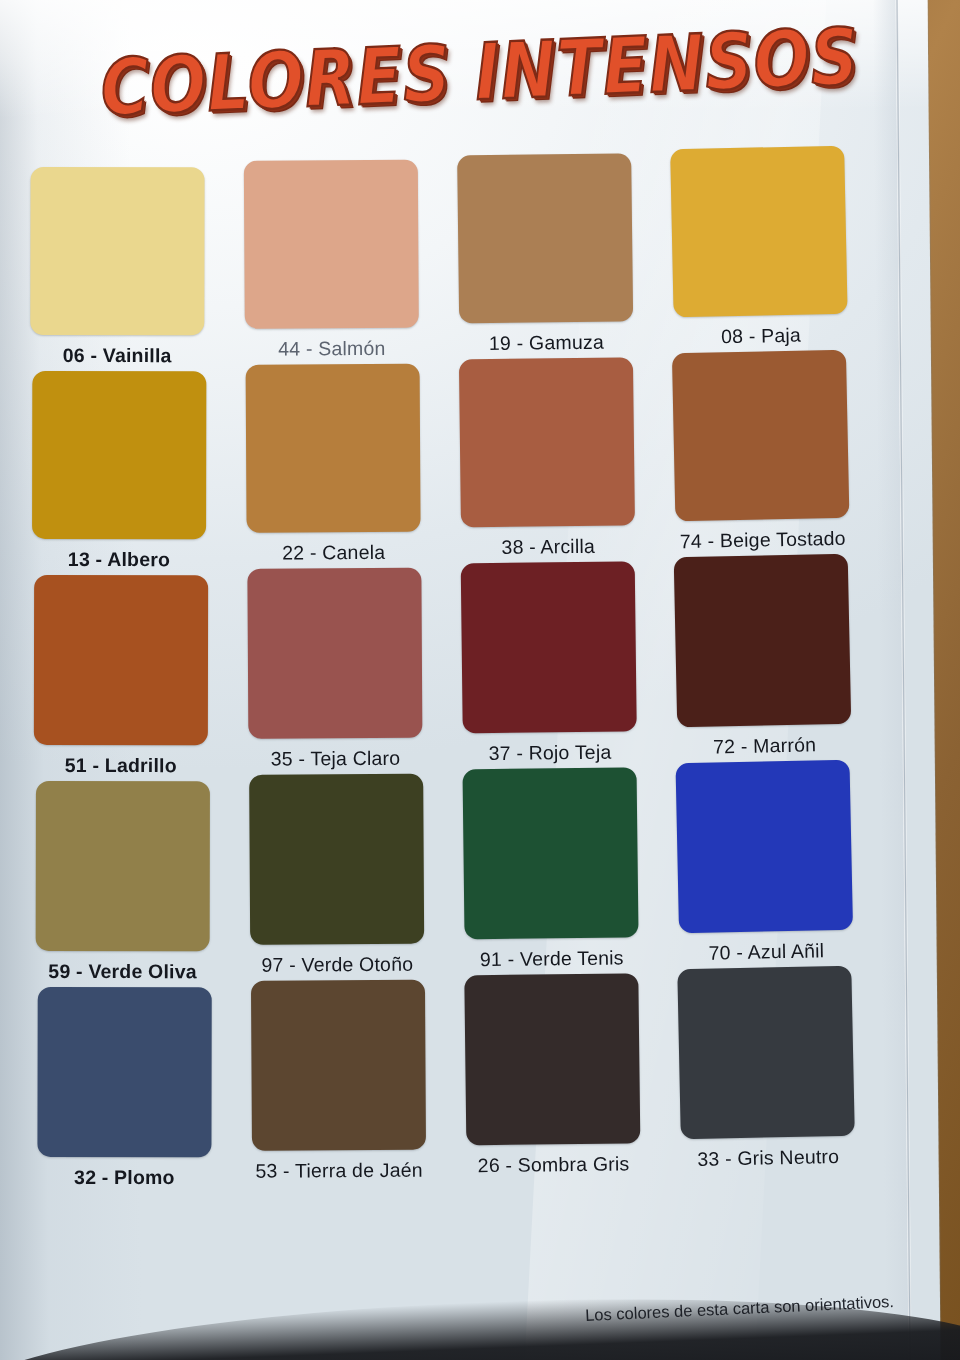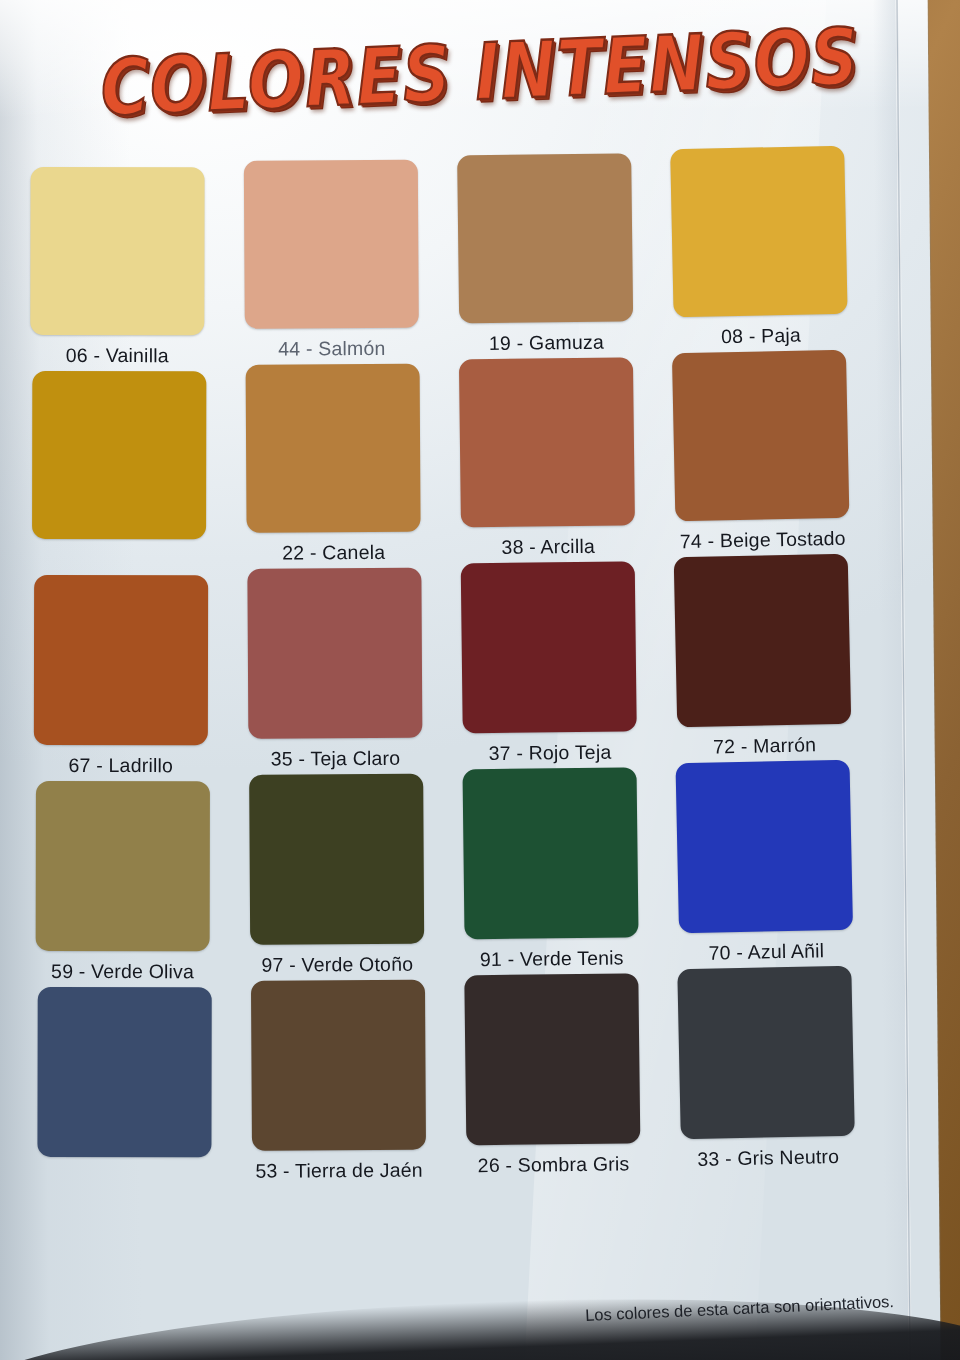--- a/index.html
+++ b/index.html
@@ -133,21 +133,21 @@
   .label {
     font-family: "Liberation Sans", sans-serif;
     font-size: 19.5px;
     color: #15181f;
     text-align: center;
     padding-top: 9px;
     white-space: nowrap;
     letter-spacing: .2px;
   }
   
-  .row > .cell:nth-child(1) { transform: rotate(0.6deg)  translateY(6px); }
+  .row > .cell:nth-child(1) { transform: rotate(0.6deg)  translateY(6px); font-weight: bold; }
   .row > .cell:nth-child(2) { transform: rotate(0.15deg) translateY(1px); }
   .row > .cell:nth-child(3) { transform: rotate(-0.2deg) translateY(-3px); }
   .row > .cell:nth-child(4) { transform: rotate(-0.7deg) translateY(-8px); }
 
   
   .row.r1 .swatch { height: 168px; }
   .row.r2 .swatch { height: 168px; }
   .row.r3 .swatch { height: 170px; }
   .row.r4 .swatch { height: 170px; }
   .row.r5 .swatch { height: 170px; }
@@ -204,39 +204,40 @@
       </div>
       <div class="cell">
         <div class="swatch" style="background: rgb(221, 171, 51);"></div>
         <div class="label">08 - Paja</div>
       </div>
     </div>
 
     <div class="row r2">
       <div class="cell">
         <div class="swatch" style="background: rgb(192, 144, 15);"></div>
+        <div class="label">13 - Albero</div>
       </div>
       <div class="cell">
         <div class="swatch" style="background: rgb(182, 126, 60);"></div>
         <div class="label">22 - Canela</div>
       </div>
       <div class="cell">
         <div class="swatch" style="background: rgb(168, 93, 65);"></div>
         <div class="label">38 - Arcilla</div>
       </div>
       <div class="cell">
         <div class="swatch" style="background: rgb(155, 90, 50);"></div>
         <div class="label">74 - Beige Tostado</div>
       </div>
     </div>
 
     <div class="row r3">
       <div class="cell">
         <div class="swatch" style="background: rgb(167, 81, 32);"></div>
-        <div class="label">67 - Ladrillo</div>
+        <div class="label">51 - Ladrillo</div>
       </div>
       <div class="cell">
         <div class="swatch" style="background: rgb(153, 83, 79);"></div>
         <div class="label">35 - Teja Claro</div>
       </div>
       <div class="cell">
         <div class="swatch" style="background: rgb(109, 32, 36);"></div>
         <div class="label">37 - Rojo Teja</div>
       </div>
       <div class="cell">
@@ -260,20 +261,21 @@
       </div>
       <div class="cell">
         <div class="swatch" style="background: rgb(35, 56, 184);"></div>
         <div class="label">70 - Azul Añil</div>
       </div>
     </div>
 
     <div class="row r5">
       <div class="cell">
         <div class="swatch" style="background: rgb(58, 76, 109);"></div>
+        <div class="label">32 - Plomo</div>
       </div>
       <div class="cell">
         <div class="swatch" style="background: rgb(92, 70, 48);"></div>
         <div class="label">53 - Tierra de Jaén</div>
       </div>
       <div class="cell">
         <div class="swatch" style="background: rgb(52, 43, 42);"></div>
         <div class="label">26 - Sombra Gris</div>
       </div>
       <div class="cell">

